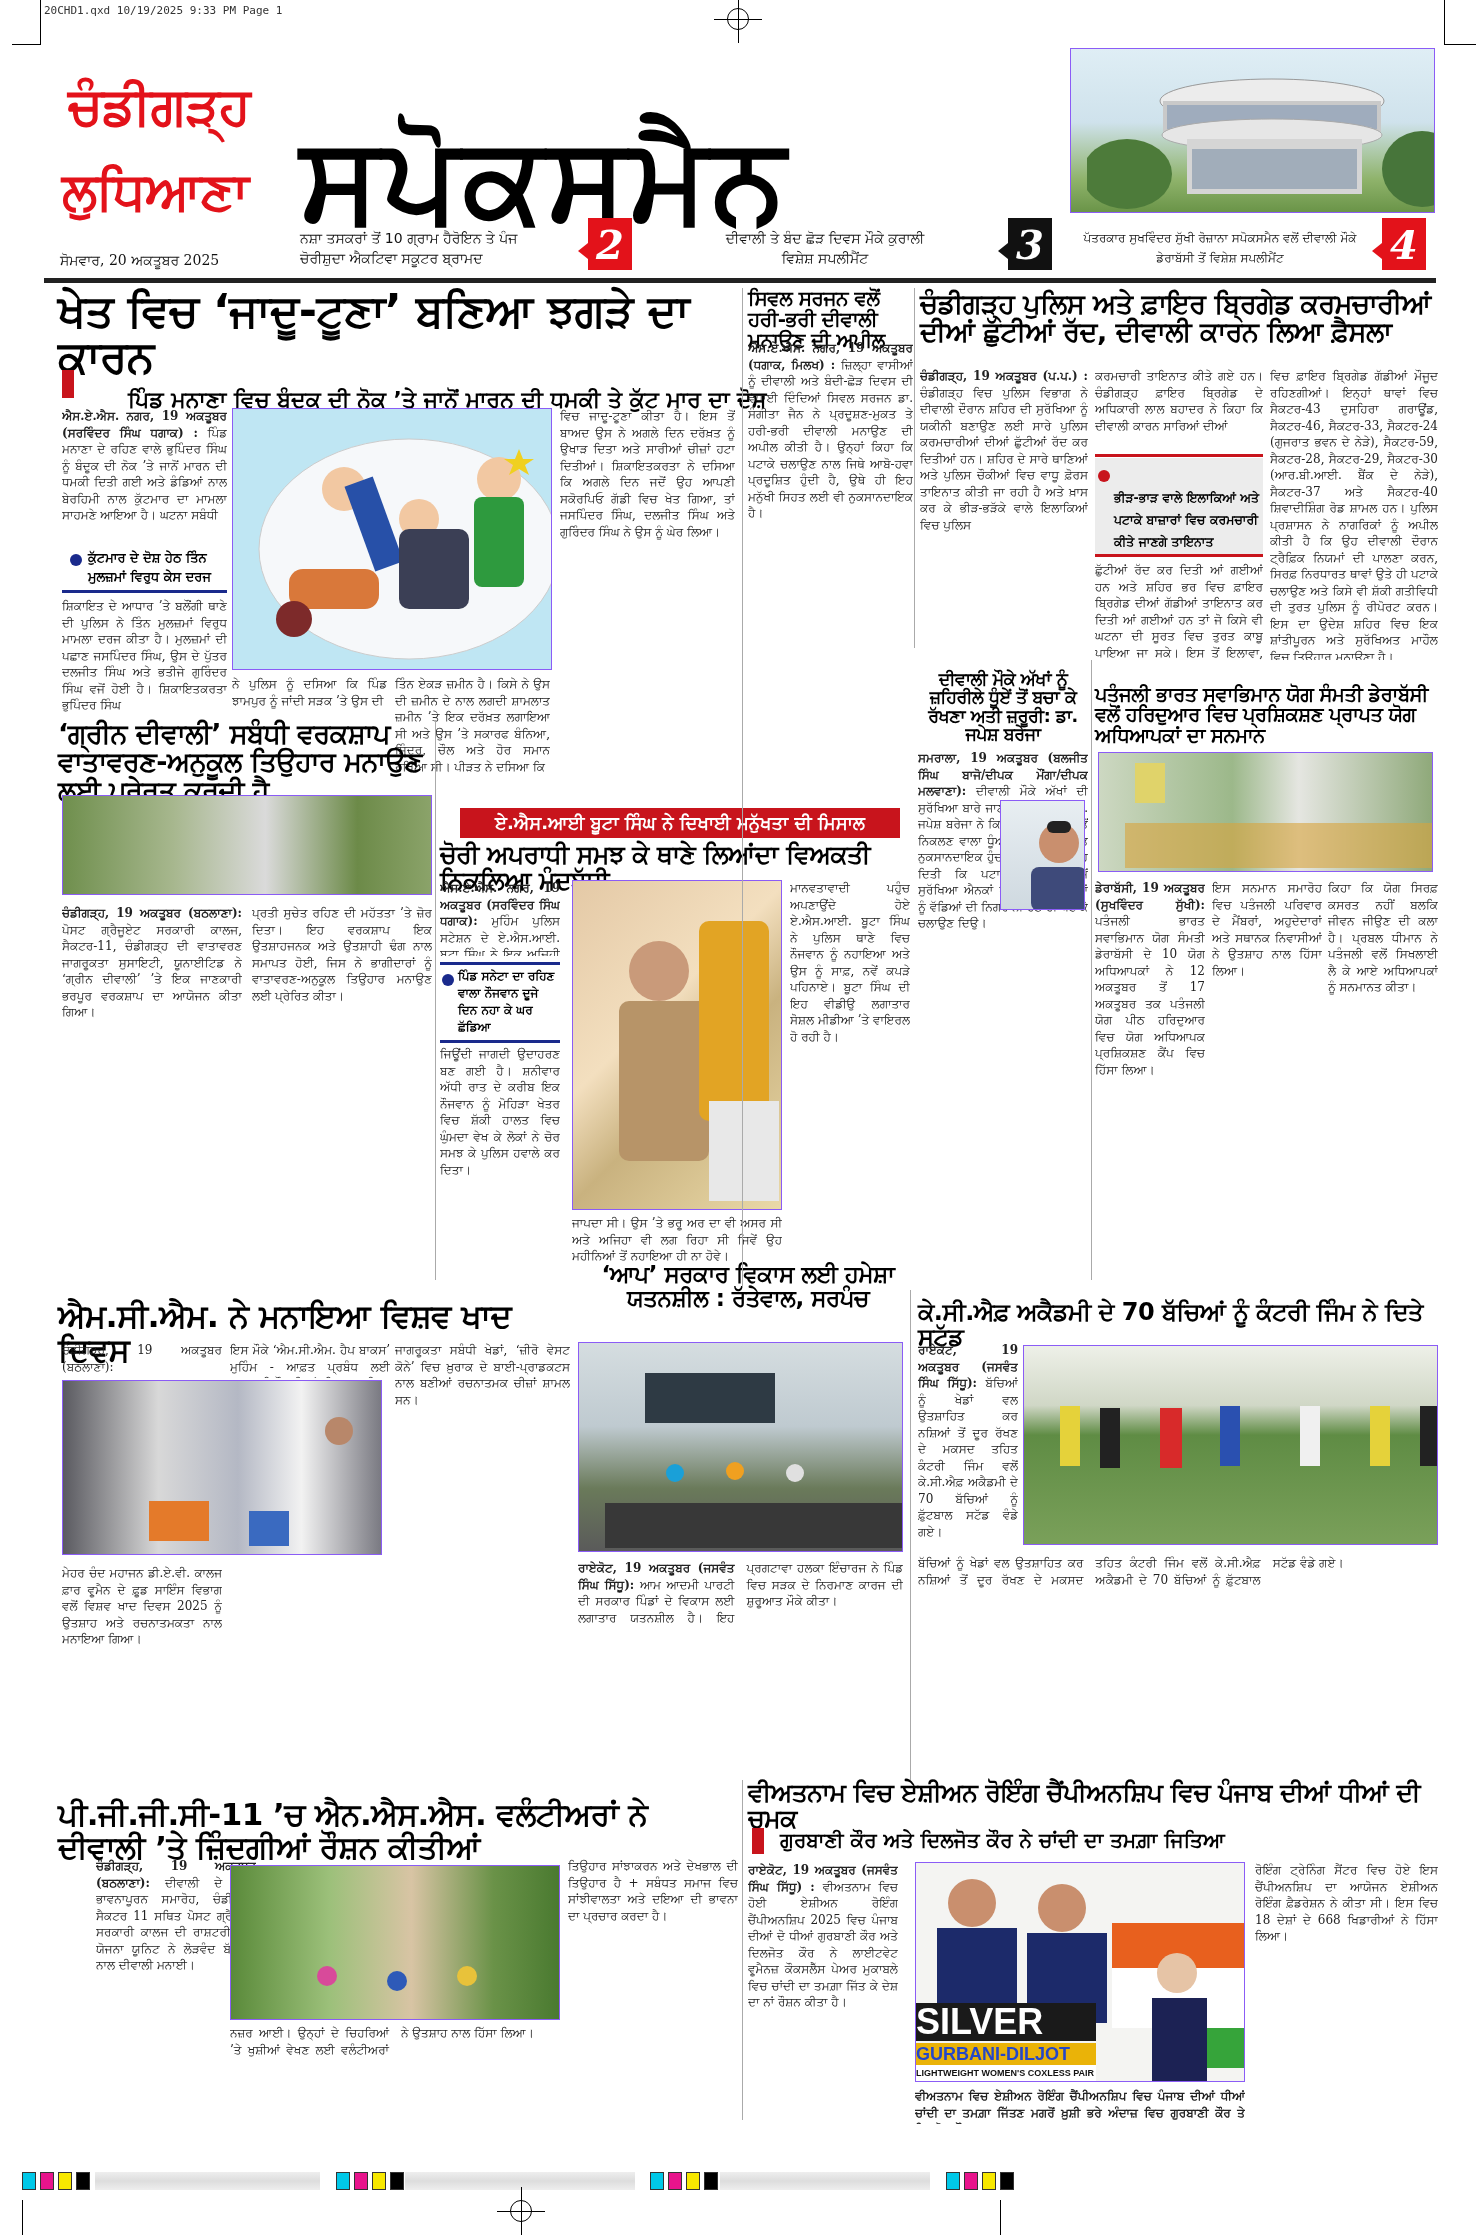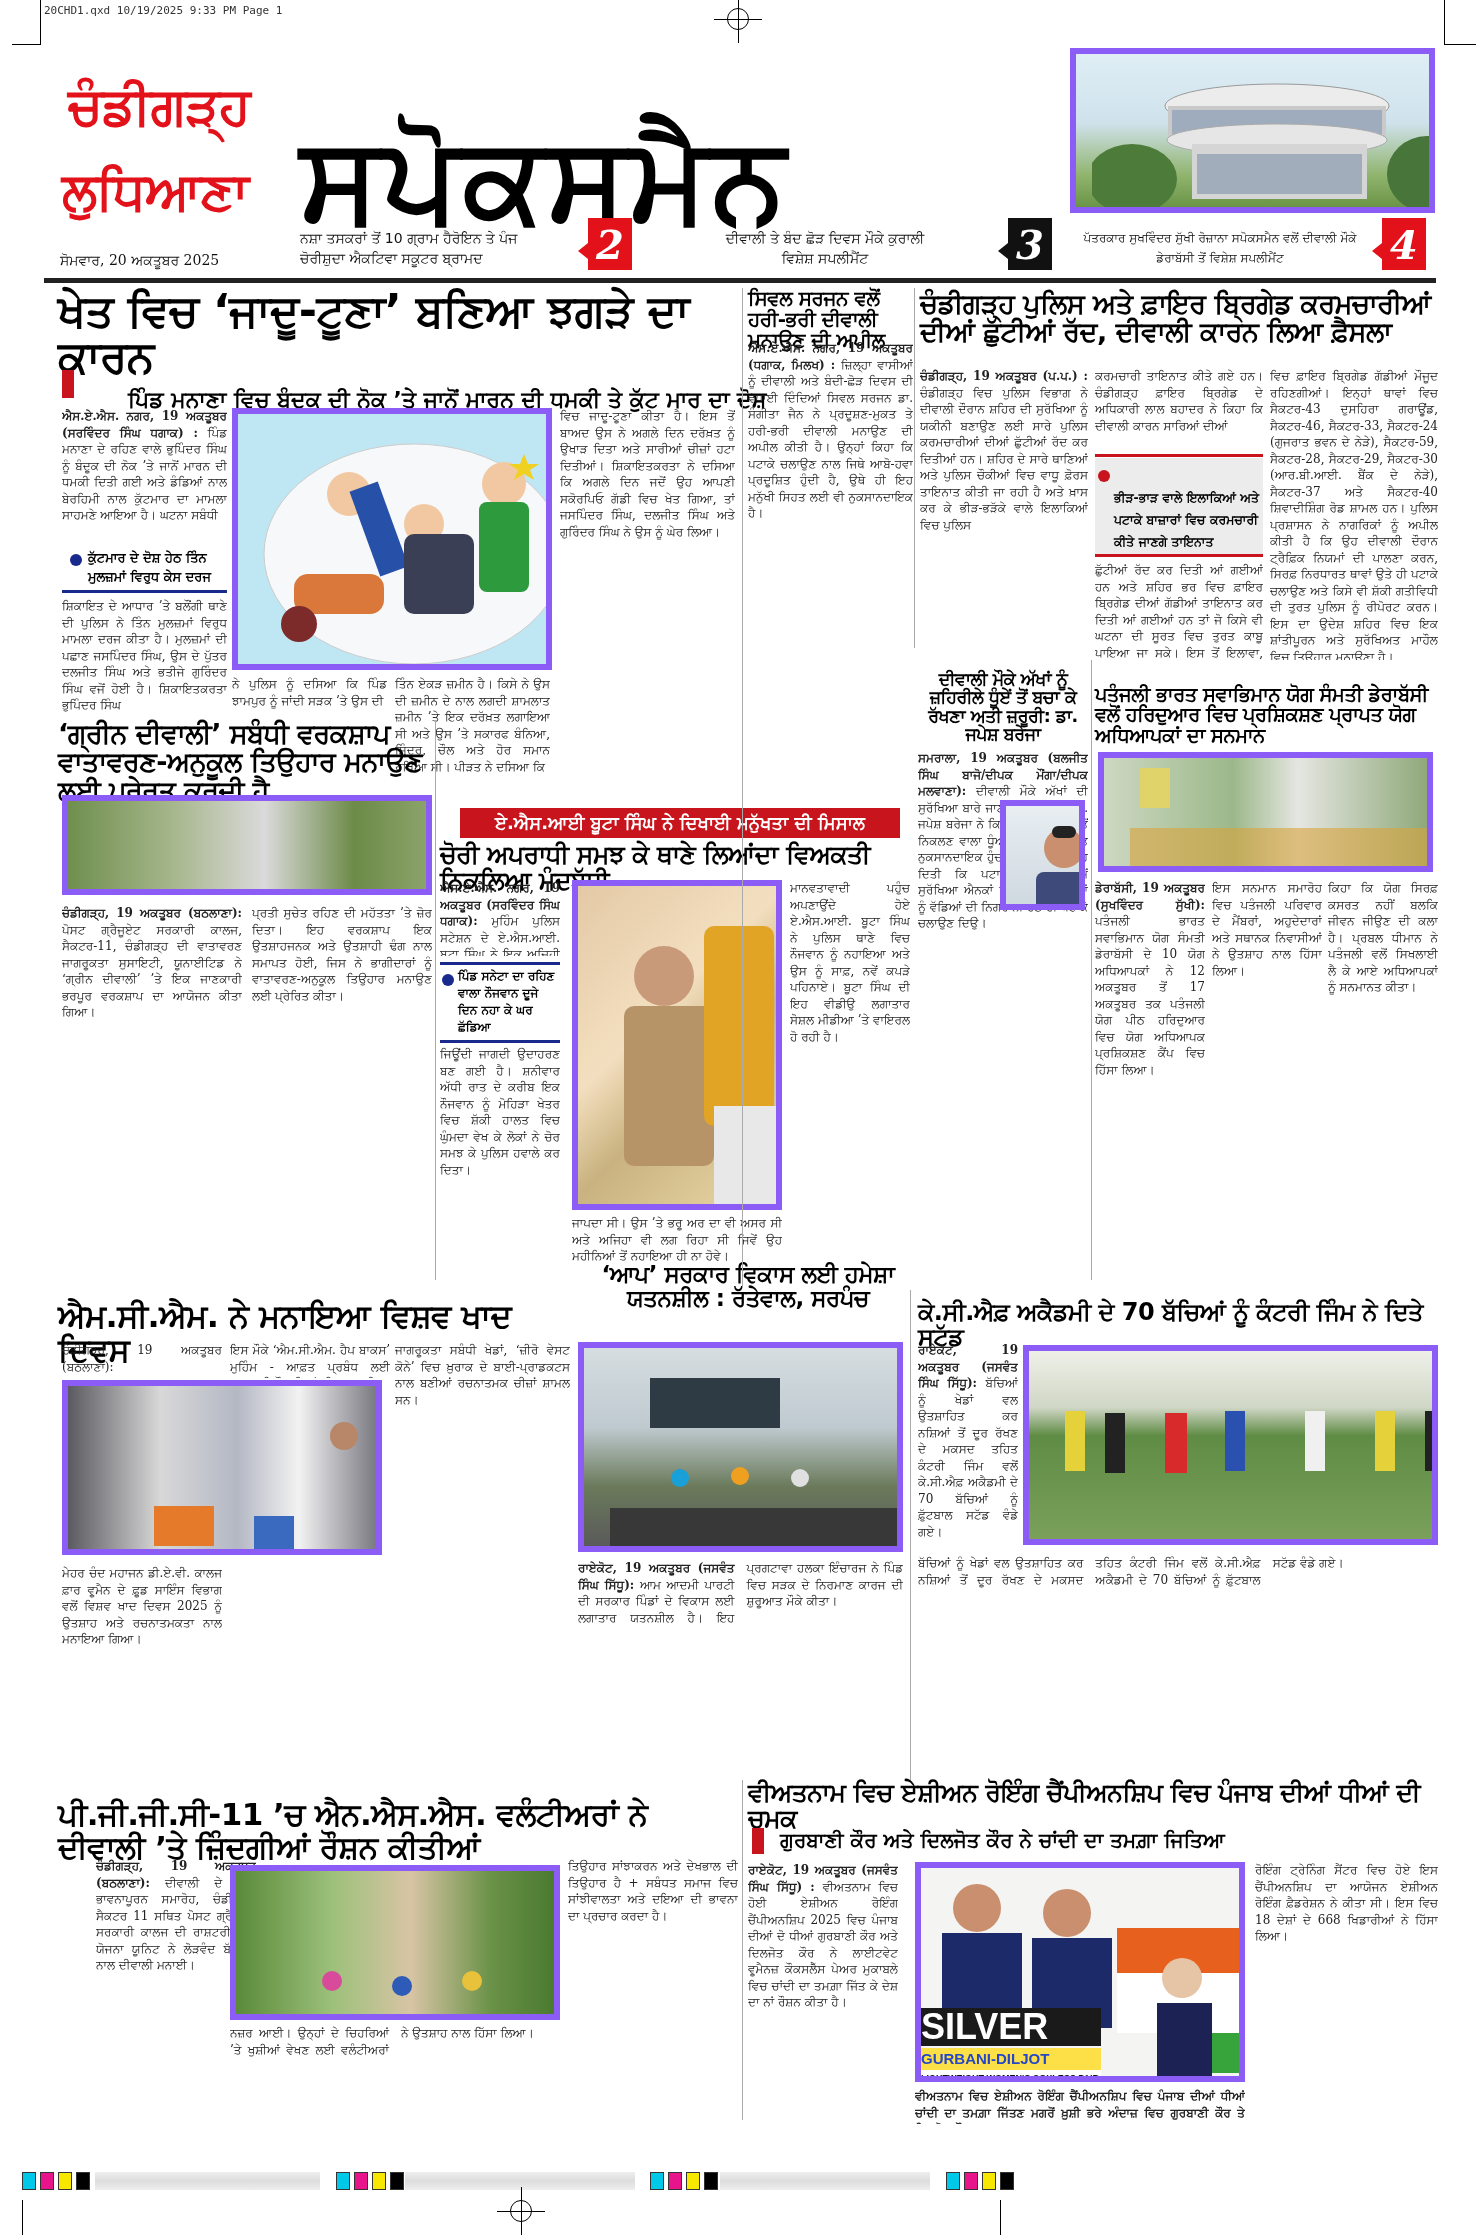--- a/index.html
+++ b/index.html
@@ -15,21 +15,21 @@
   .edition { color: #e3121a; font-weight: 900; font-size: 52px; line-height: 1; letter-spacing: -1px; font-family: "DejaVu Sans", sans-serif; }
   .masthead { font-family: "DejaVu Serif", serif; font-weight: 900; font-size: 118px; line-height: 1; color: #000; letter-spacing: 4px; }
   .date { font-family: "DejaVu Serif", serif; font-size: 14px; color: #111; }
   .teaser-text { font-size: 14px; line-height: 20px; color: #111; text-align: center; }
   .pg-box { width: 44px; height: 52px; color: #fff; font-family: "DejaVu Serif", serif; font-style: italic; font-weight: 900; font-size: 40px; display: flex; align-items: center; justify-content: center; }
   .pg-arrow { width: 0; height: 0; border-top: 8px solid transparent; border-bottom: 8px solid transparent; }
   .rule-thick { height: 5px; background: #222; }
   .hl { font-weight: 900; color: #000; line-height: 1.05; font-family: "DejaVu Sans", sans-serif; letter-spacing: -0.5px; }
   .sub-hl { font-weight: 700; color: #000; }
   .body-text { font-family: "DejaVu Serif", serif; font-size: 12px; line-height: 16.5px; color: #222; text-align: justify; overflow: hidden; }
-  .photo { overflow: hidden; border: 6px solid #8b5cf6; padding-left: 16px; }
+  .photo { overflow: hidden; border: 1px solid #8b5cf6; padding-left: 16px; }
   .red-bar { background: #c8141c; }
   .blue-line { background: #1a2a8c; height: 3px; }
   .red-line { background: #c8141c; height: 3px; }
   .bullet { width: 12px; height: 12px; border-radius: 50%; }
   .col-rule { width: 1px; background: #aaa; }
   .cmyk { display: flex; gap: 4px; }
   .cmyk span { width: 14px; height: 18px; border: 1px solid #333; }
   .gray-bar { height: 18px; background: linear-gradient(#eee, #ddd, #eee); }
   .byline { font-weight: 700; }
 </style>
@@ -257,21 +257,21 @@
     <rect x="180" y="105" width="150" height="60" fill="#ffffff"></rect>
     <rect x="250" y="165" width="80" height="40" fill="#36a43a"></rect>
     <circle cx="40" cy="40" r="24" fill="#c98f6e"></circle>
     <circle cx="130" cy="45" r="24" fill="#c98f6e"></circle>
     <rect x="5" y="65" width="80" height="90" fill="#1c2a6a"></rect>
     <rect x="95" y="70" width="80" height="90" fill="#1c2a6a"></rect>
     <circle cx="245" cy="110" r="20" fill="#e6c4a6"></circle>
     <rect x="220" y="135" width="55" height="85" fill="#1c2254"></rect>
   </svg>
   <div class="abs" style="left:0;top:140px;width:180px;height:38px;background:#1a1a1a;color:#fff;font-family:'Liberation Sans',sans-serif;font-weight:900;font-size:36px;line-height:38px;overflow:hidden;white-space:nowrap;">SILVER</div>
-  <div class="abs" style="left:0;top:180px;width:180px;height:22px;background:#fde047;color:#2447c8;font-family:'Liberation Sans',sans-serif;font-weight:900;font-size:15px;line-height:22px;overflow:hidden;white-space:nowrap;">GURBANI-DILJOT</div>
+  <div class="abs" style="left:0;top:180px;width:180px;height:22px;background:#eab308;color:#2447c8;font-family:'Liberation Sans',sans-serif;font-weight:900;font-size:18px;line-height:22px;overflow:hidden;white-space:nowrap;">GURBANI-DILJOT</div>
   <div class="abs" style="left:0;top:202px;width:180px;height:16px;background:#fff;color:#111;font-family:'Liberation Sans',sans-serif;font-weight:700;font-size:9px;line-height:16px;overflow:hidden;white-space:nowrap;">LIGHTWEIGHT WOMEN'S COXLESS PAIR</div>
 </div>
 <div class="abs body-text" style="left:915px;top:2088px;width:330px;height:36px;font-weight:700;">ਵੀਅਤਨਾਮ ਵਿਚ ਏਸ਼ੀਅਨ ਰੋਇੰਗ ਚੈਂਪੀਅਨਸ਼ਿਪ ਵਿਚ ਪੰਜਾਬ ਦੀਆਂ ਧੀਆਂ ਚਾਂਦੀ ਦਾ ਤਮਗ਼ਾ ਜਿੱਤਣ ਮਗਰੋਂ ਖ਼ੁਸ਼ੀ ਭਰੇ ਅੰਦਾਜ਼ ਵਿਚ ਗੁਰਬਾਣੀ ਕੌਰ ਤੇ ਦਿਲਜੋਤ ਕੌਰ।</div>
 <div class="abs body-text" style="left:1255px;top:1862px;width:183px;height:260px;">ਰੋਇੰਗ ਟ੍ਰੇਨਿੰਗ ਸੈਂਟਰ ਵਿਚ ਹੋਏ ਇਸ ਚੈਂਪੀਅਨਸ਼ਿਪ ਦਾ ਆਯੋਜਨ ਏਸ਼ੀਅਨ ਰੋਇੰਗ ਫ਼ੈਡਰੇਸ਼ਨ ਨੇ ਕੀਤਾ ਸੀ। ਇਸ ਵਿਚ 18 ਦੇਸ਼ਾਂ ਦੇ 668 ਖਿਡਾਰੀਆਂ ਨੇ ਹਿੱਸਾ ਲਿਆ।</div>
 
 <div class="abs col-rule" style="left:742px;top:288px;height:1000px;"></div>
 <div class="abs col-rule" style="left:914px;top:288px;height:360px;"></div>
 <div class="abs col-rule" style="left:1091px;top:660px;height:620px;"></div>
 <div class="abs col-rule" style="left:435px;top:720px;height:560px;"></div>
 <div class="abs col-rule" style="left:910px;top:1290px;height:490px;"></div>

